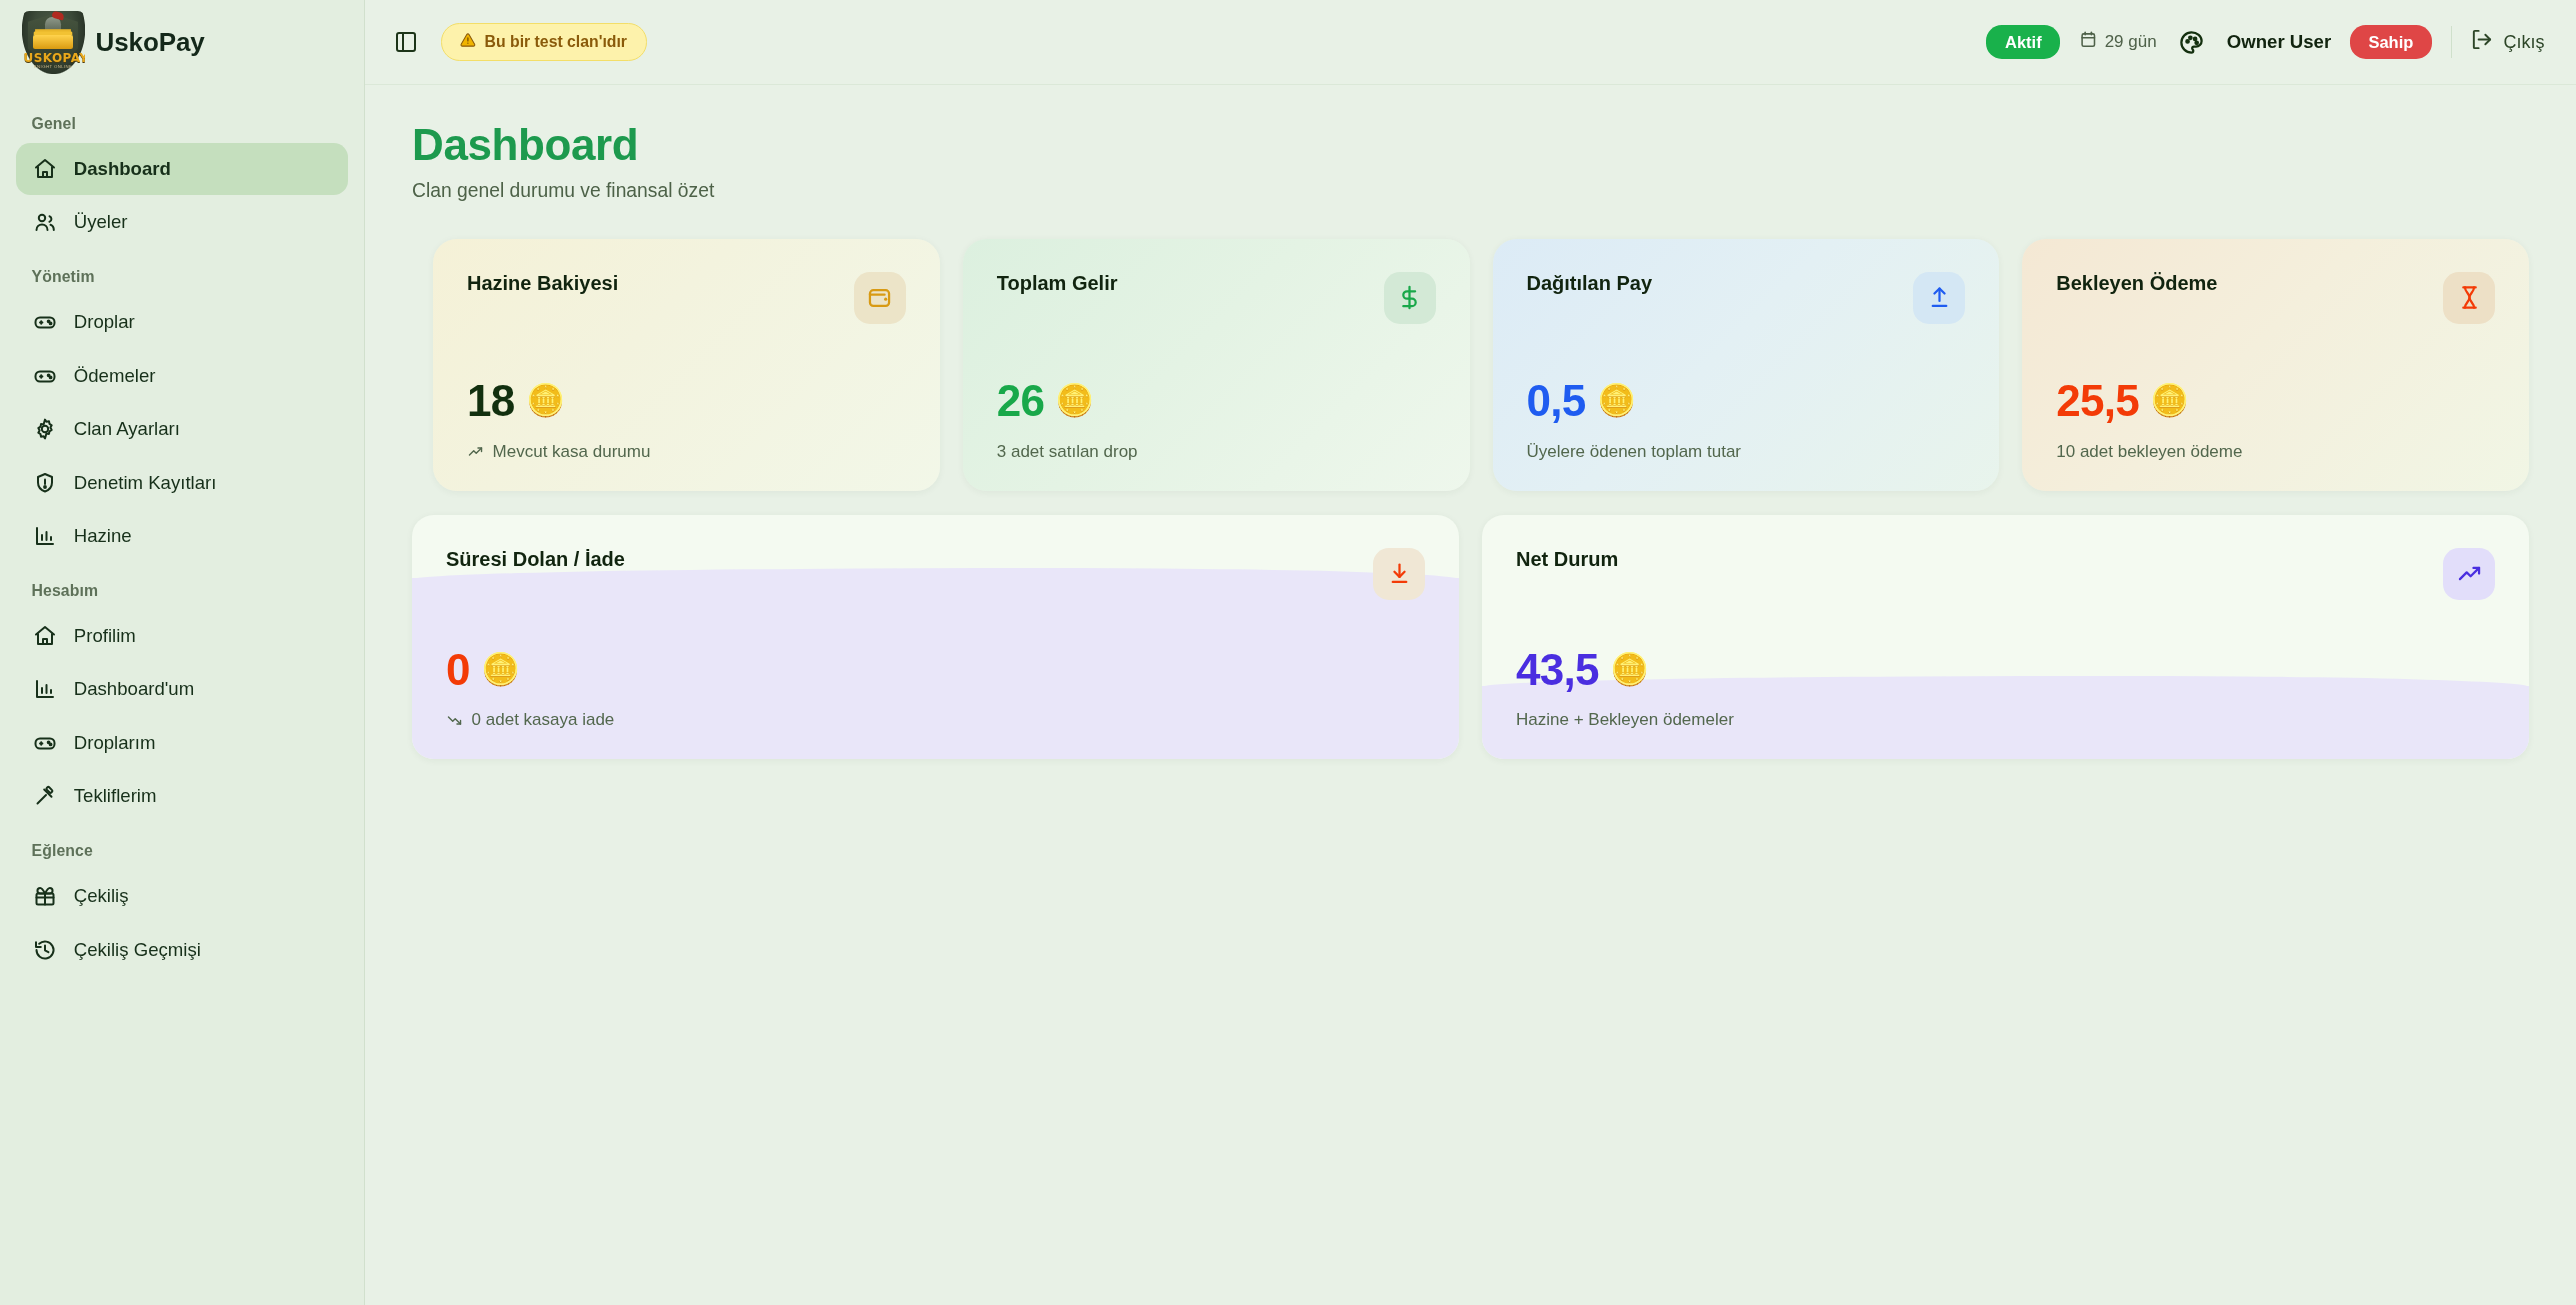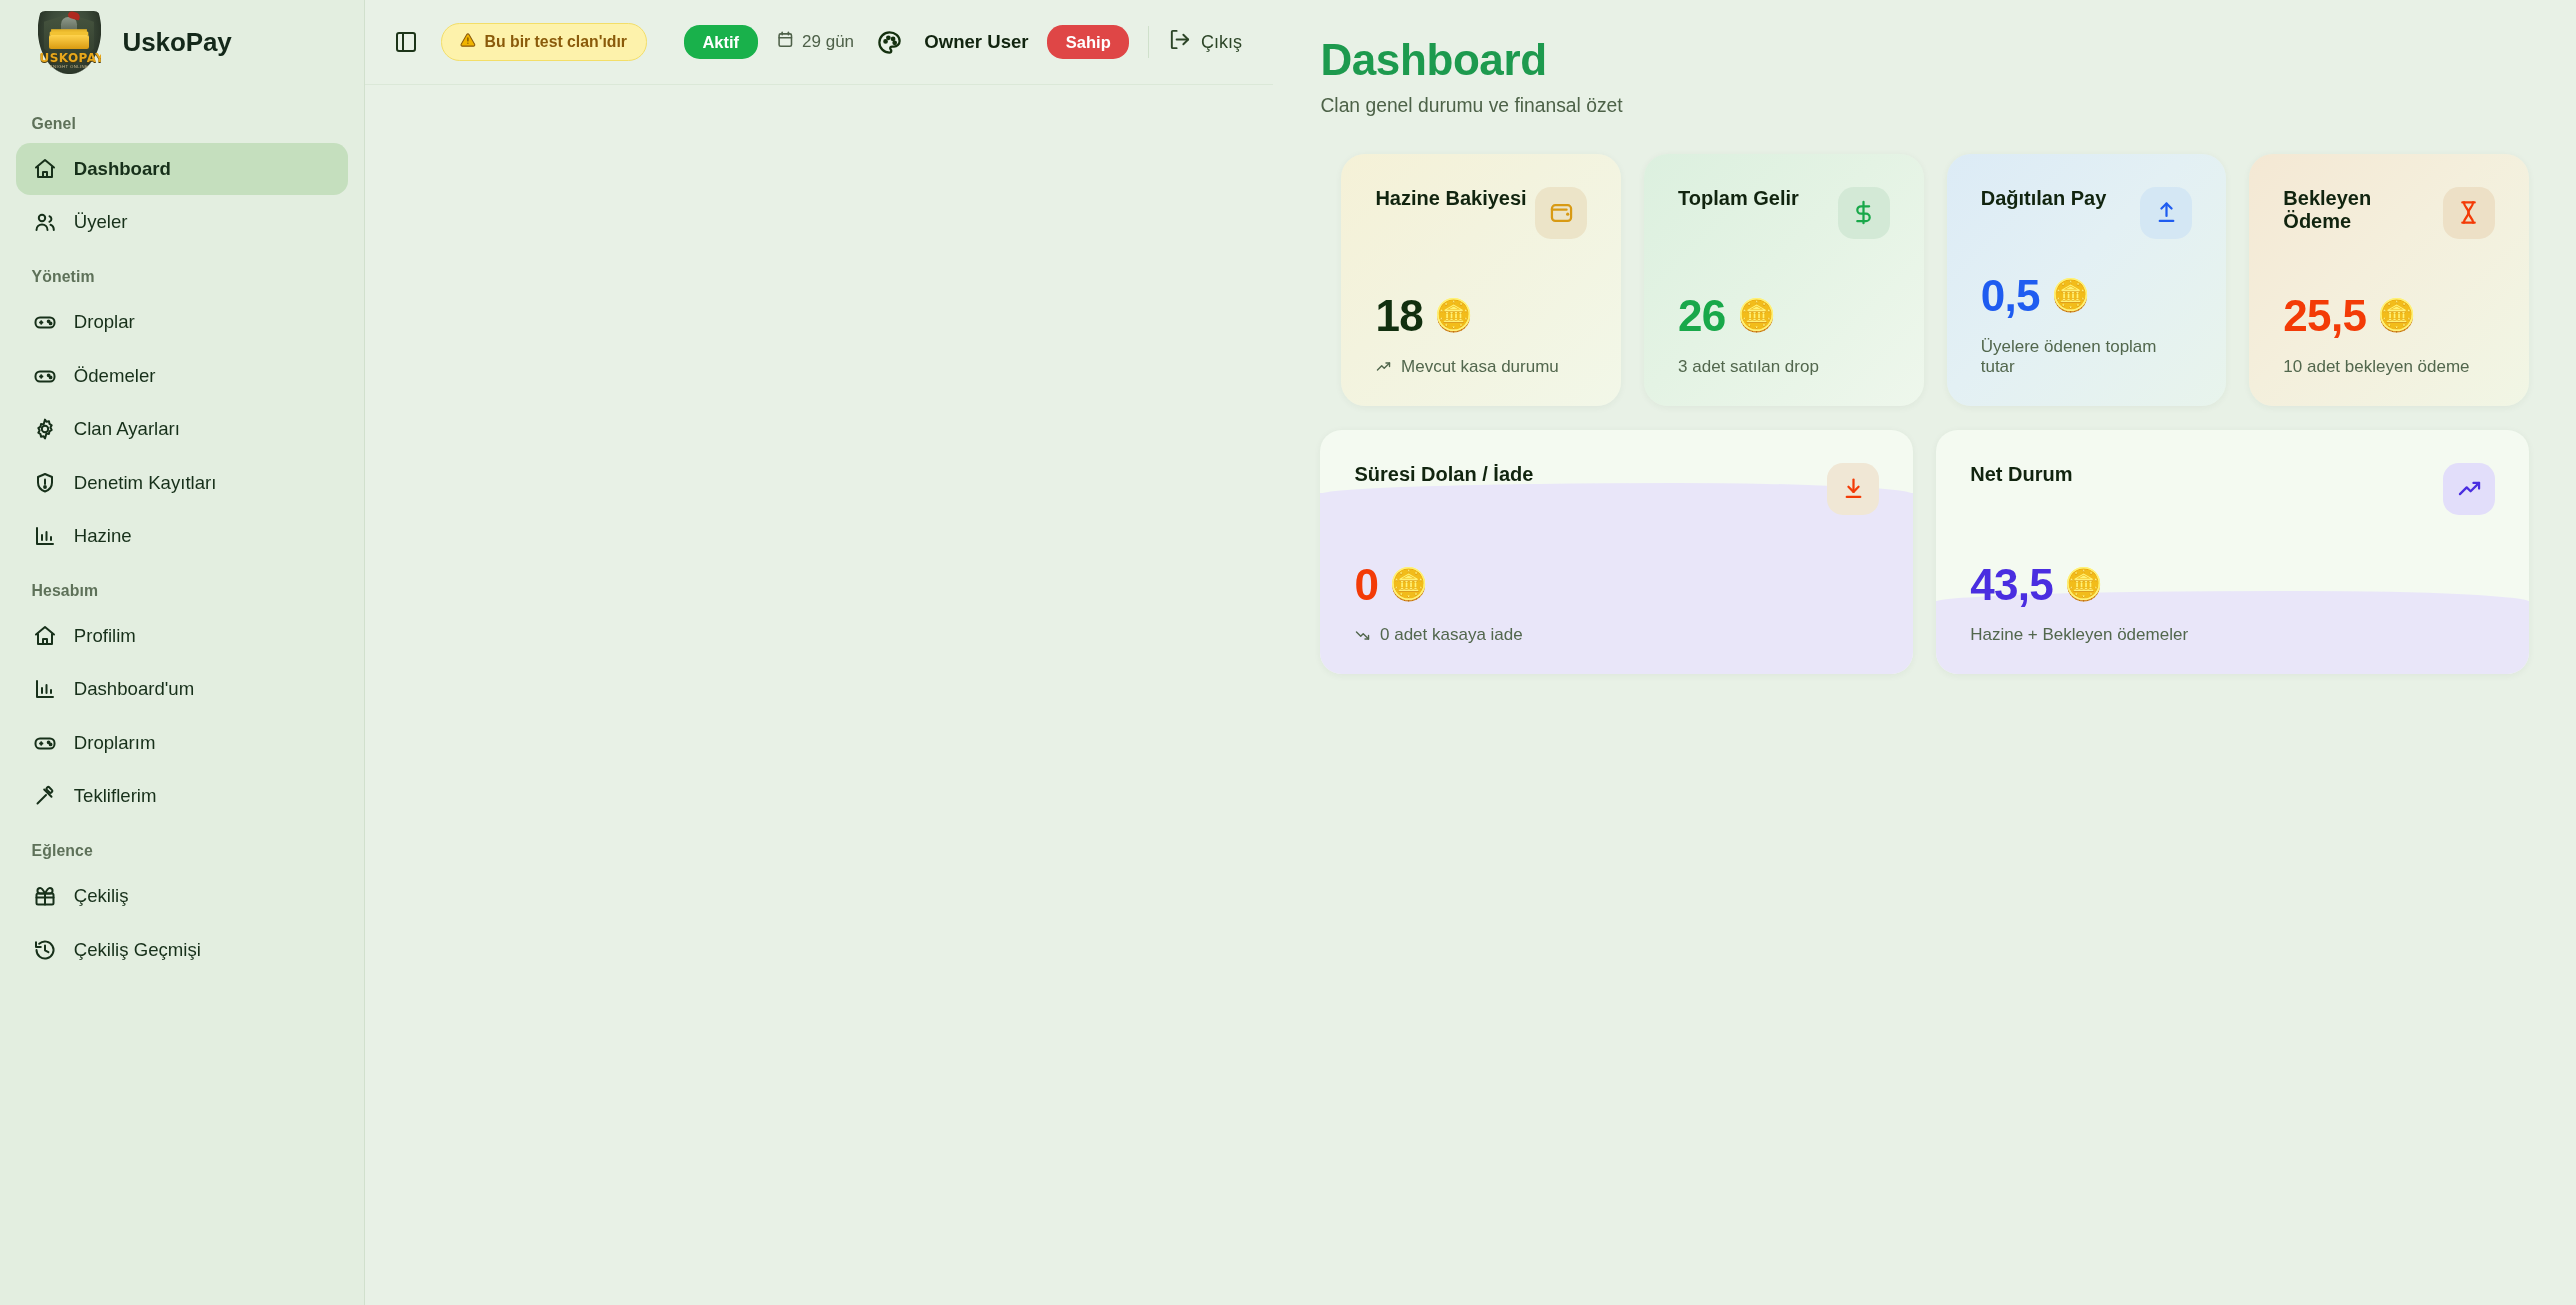--- a/index.html
+++ b/index.html
@@ -14,22 +14,22 @@
 
   
   .sidebar {
     width: 365px; flex: 0 0 365px; height: 1305px;
     background: #e3eee0;
     border-right: 1.4px solid #d1e0cd;
     display: flex; flex-direction: column;
     padding: 0;
   }
   .brand {
-    display: flex; align-items: center; gap: 22px;
-    padding: 11.5px 0 11.5px 21.5px; height: 85px; margin-left: 16px;
+    display: flex; align-items: center; gap: 11px;
+    padding: 11.5px 0 11.5px 21.5px; height: 85px;
   }
   .brand-logo {
     width: 63px; height: 63px; flex: 0 0 63px;
     border-radius: 7.2px;
     position: relative;
     background:
       radial-gradient(ellipse at 50% 30%, #4a5a46 0%, #3c4a39 45%, #2b3629 70%, rgba(232,241,230,0) 72%),
       transparent;
     overflow: hidden;
   }
@@ -78,21 +78,21 @@
     display: flex; align-items: center; gap: 17px;
     height: 52px; padding: 0 17px; border-radius: 14.3px;
     color: #17301a; font-size: 18.6px; cursor: pointer;
     margin-bottom: 1.4px;
   }
   .nav-item.active { background: #c5dfbe; font-weight: 700; }
   .nav-item .ico { width: 24px; height: 24px; flex: 0 0 24px; display: block; }
   .nav-item .ico svg { width: 24px; height: 24px; display: block; }
 
   
-  .main { flex: 1 1 auto; height: 1305px; display: flex; flex-direction: row; background: #e8f1e6; }
+  .main { flex: 1 1 auto; height: 1305px; display: flex; flex-direction: column; background: #e8f1e6; }
   .topbar {
     height: 85px; flex: 0 0 85px;
     display: flex; align-items: center;
     padding: 0 31.5px 0 24px; gap: 18.6px;
     border-bottom: 0.7px solid #dbe8d8;
   }
   .panel-toggle { width: 33px; height: 33px; display: flex; align-items: center; justify-content: center; cursor: pointer; }
   .panel-toggle svg { width: 24px; height: 24px; }
   .test-badge {
     display: inline-flex; align-items: center; gap: 8.6px;

